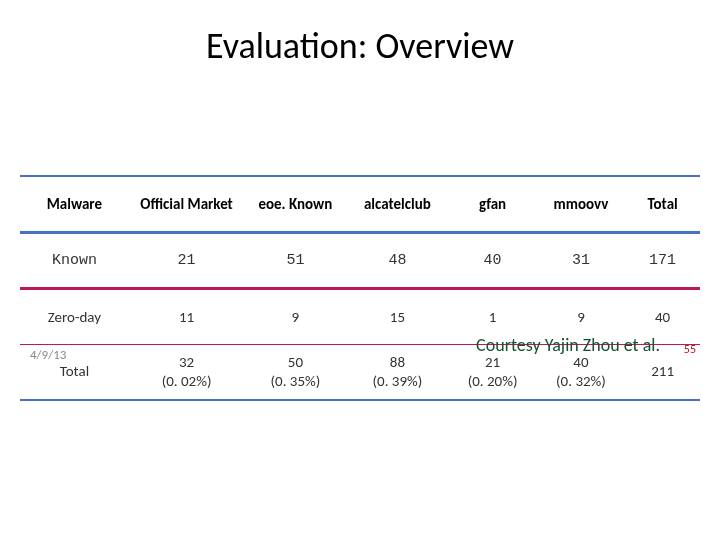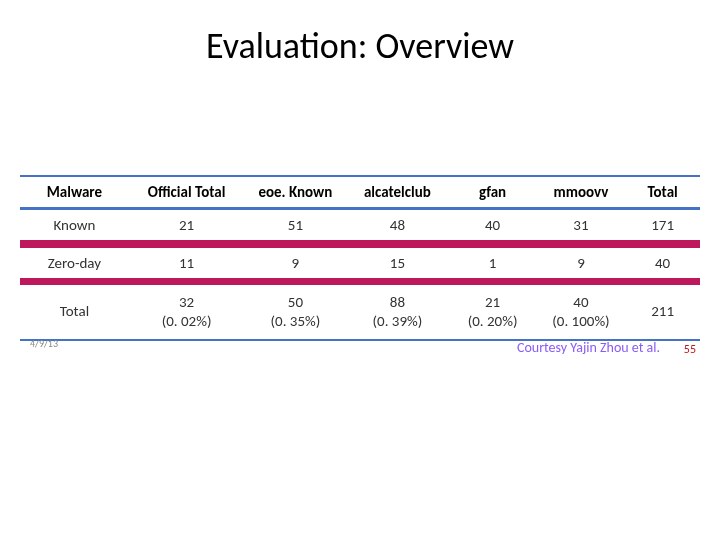--- a/index.html
+++ b/index.html
@@ -1,39 +1,39 @@
 <!DOCTYPE html>
 <html><head>
 <meta charset="utf-8">
 <style>
   * { box-sizing: border-box; margin: 0; padding: 0; }
   html, body { width: 720px; height: 540px; background: #fff; font-family: Calibri, Arial, sans-serif; color: #000; }
   .slide { width: 720px; height: 380px; position: relative; }
   .title { font-size: 36px; text-align: center; padding-top: 24px; font-weight: 400; }
   .table-wrap { position: absolute; top: 175px; left: 20px; width: 680px; }
   table { width: 100%; border-collapse: collapse; table-layout: fixed; }
-  th, td { text-align: center; padding: 6px 4px; font-size: 15px; vertical-align: middle; }
+  th, td { text-align: center; padding: 18px 4px; font-size: 15px; vertical-align: middle; }
   th { font-weight: 700; color: #000; }
   td { color: #333; }
   thead tr { border-top: 2px solid #4472c4; border-bottom: 2px solid #4472c4; }
-  tbody tr.known { border-top: 3px solid #4472c4; border-bottom: 8px solid #be185d; }
-  tbody tr.zero { border-bottom: 7px solid #be185d; }
+  tbody tr.known { border-top: 3px solid #4472c4; border-bottom: 3px solid #be185d; font-family: Liberation Mono, monospace; }
+  tbody tr.zero { border-bottom: 1px solid #be185d; }
   tbody tr.total { border-bottom: 2px solid #4472c4; }
   tbody tr.total td { padding: 8px 4px; line-height: 1.25; }
   col.c1 { width: 16%; }
   col.c2 { width: 17%; }
   col.c3 { width: 15%; }
   col.c4 { width: 15%; }
   col.c5 { width: 13%; }
   col.c6 { width: 13%; }
   col.c7 { width: 11%; }
   .footer { position: absolute; bottom: 18px; left: 0; width: 720px; height: 40px; }
-  .footer-left { position: absolute; left: 30px; bottom: 12px; font-size: 10px; color: #888; }
+  .footer-left { position: absolute; left: 30px; bottom: 0; font-size: 13px; color: #888; }
   .footer-center { position: absolute; left: 50%; transform: translateX(-50%); bottom: 0; text-align: center; font-size: 11px; color: #888; line-height: 1.3; }
-  .footer-right-a { position: absolute; right: 60px; bottom: 6px; font-size: 14px; color: #8b5cf6; }
+  .footer-right-a { position: absolute; right: 60px; bottom: 6px; font-size: 18px; color: #14532d; }
   .footer-right-b { position: absolute; right: 24px; bottom: 6px; font-size: 12px; color: #b91c1c; }
   .sub { display:block; }
 </style>
 </head>
 <body>
 <div class="slide">
   <div class="title">Evaluation: Overview</div>
 
   <div class="table-wrap">
     <table>
@@ -42,21 +42,21 @@
           <col class="c2">
           <col class="c3">
           <col class="c4">
           <col class="c5">
           <col class="c6">
           <col class="c7">
       </colgroup>
       <thead>
         <tr>
           <th>Malware</th>
-          <th>Official Total</th>
+          <th>Official Market</th>
           <th>eoe. Known</th>
           <th>alcatelclub</th>
           <th>gfan</th>
           <th>mmoovv</th>
           <th>Total</th>
         </tr>
       </thead>
       <tbody>
         <tr class="known">
           <td>Known</td>
@@ -89,21 +89,21 @@
           <td>
             <span class="sub">88</span>
             <span class="sub">(0. 39%)</span>
           </td>
           <td>
             <span class="sub">21</span>
             <span class="sub">(0. 20%)</span>
           </td>
           <td>
             <span class="sub">40</span>
-            <span class="sub">(0. 100%)</span>
+            <span class="sub">(0. 32%)</span>
           </td>
           <td>211</td>
         </tr>
       </tbody>
     </table>
   </div>
 
   <div class="footer">
     <div class="footer-left">4/9/13</div>
     <div class="footer-right-a">Courtesy Yajin Zhou et al.</div>

